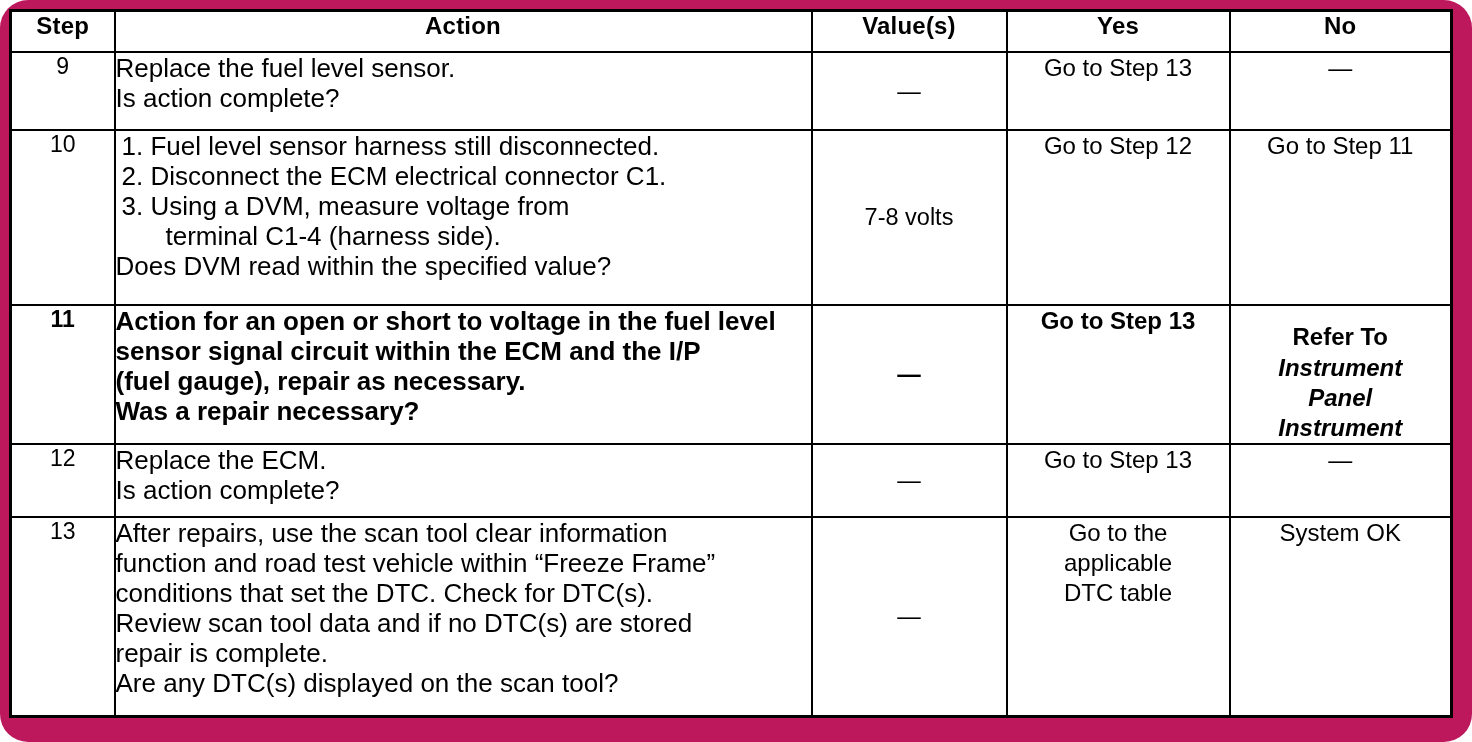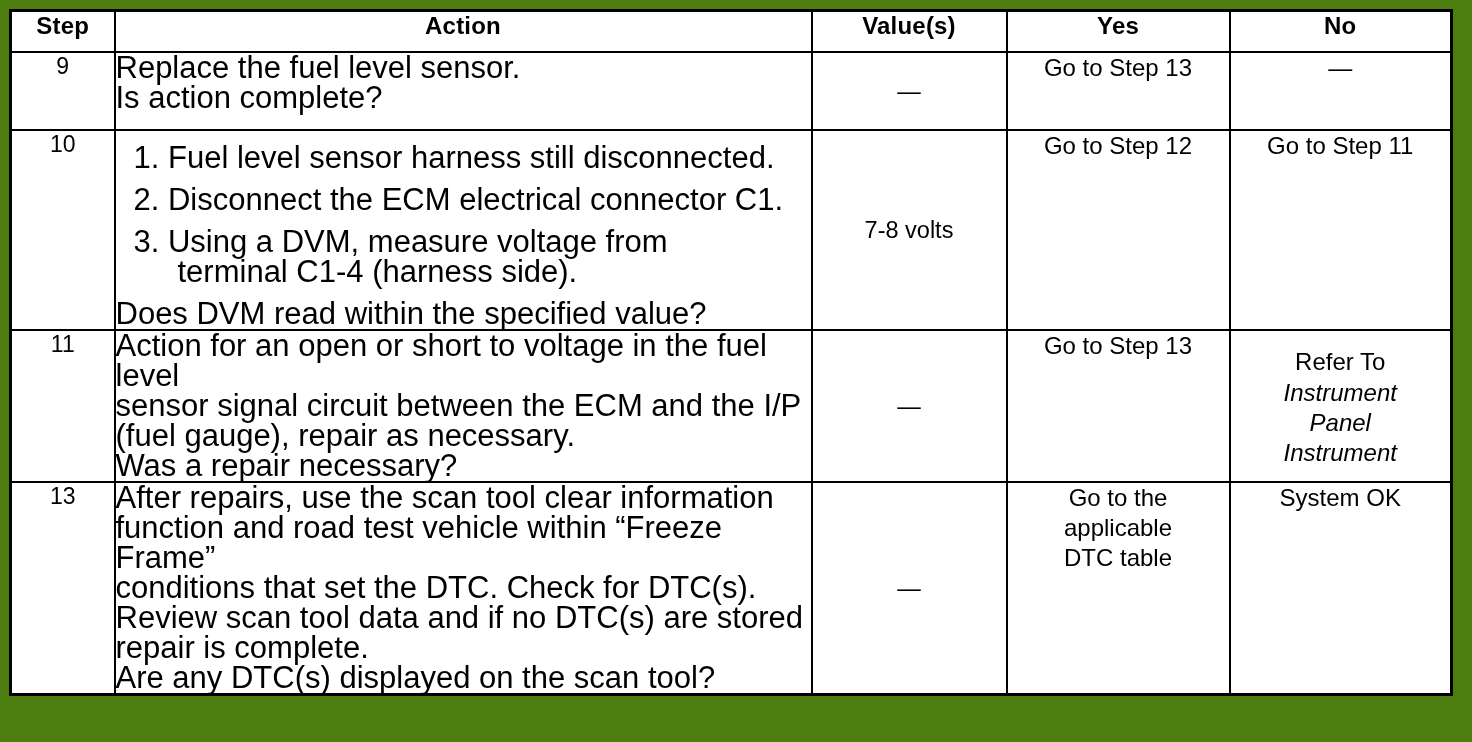--- a/index.html
+++ b/index.html
@@ -13,21 +13,22 @@
     height: 742px;
     overflow: hidden;
     font-family: "Liberation Sans", sans-serif;
     color: #000000;
   }
 
   #sheet {
     position: relative;
     width: 1472px;
     height: 742px;
-    background: #4d7c0f;
+    background: #be185d;
+    border-radius: 28px;
   }
 
   table.diag {
     position: absolute;
     left: 9px;
     top: 9px;
     width: 1441px;
     border-collapse: collapse;
     table-layout: fixed;
     background: #ffffff;
@@ -79,21 +80,21 @@
 
   
   td.step {
     text-align: center;
     vertical-align: middle;
     font-size: 23px;
   }
 
   td.action {
     vertical-align: top;
-    font-size: 31px;
+    font-size: 26px;
     line-height: 30px;
     padding: 7px 6px 6px 16px;
     text-align: left;
   }
 
   td.value {
     text-align: center;
     vertical-align: middle;
     font-size: 23.5px;
   }
@@ -118,21 +119,21 @@
 
   
   .numlist {
     margin: 0;
     padding: 0;
     list-style: none;
   }
   .numlist li {
     padding-left: 28px;
     text-indent: -22px;
-    margin: 12px;
+    margin: 0;
   }
   .numlist li .cont {
     display: block;
     text-indent: 0;
     padding-left: 22px;
   }
 
   .q-line { display: block; }
 
   .refer-block {
@@ -214,42 +215,58 @@
           <span class="dash">7-8 volts</span>
         </td>
         <td class="yes">
           <span class="stack-line">Go to Step 12</span>
         </td>
         <td class="no">
           <span class="stack-line">Go to Step 11</span>
         </td>
       </tr>
 
-      <tr style="height:102px;">
+      <tr style="height:102px;font-weight:bold;">
         <td class="step">11</td>
         <td class="action">
           <span class="q-line">Action for an open or short to voltage in the fuel level</span>
-          <span class="q-line">sensor signal circuit between the ECM and the I/P</span>
+          <span class="q-line">sensor signal circuit within the ECM and the I/P</span>
           <span class="q-line">(fuel gauge), repair as necessary.</span>
           <span class="q-line">Was a repair necessary?</span>
         </td>
         <td class="value mid-dash">
           <span class="dash">—</span>
         </td>
         <td class="yes">
           <span class="stack-line">Go to Step 13</span>
         </td>
         <td class="no" style="vertical-align:top;padding-top:16px;">
           <span class="refer-block">Refer To</span>
           <span class="refer-ital">Instrument</span>
           <span class="refer-ital">Panel</span>
           <span class="refer-ital">Instrument</span>
         </td>
       </tr>
 
+      <tr style="height:73px;">
+        <td class="step">12</td>
+        <td class="action">
+          <span class="q-line">Replace the ECM.</span>
+          <span class="q-line">Is action complete?</span>
+        </td>
+        <td class="value mid-dash">
+          <span class="dash">—</span>
+        </td>
+        <td class="yes">
+          <span class="stack-line">Go to Step 13</span>
+        </td>
+        <td class="no">
+          <span class="stack-line">—</span>
+        </td>
+      </tr>
 
       <tr style="height:199px;">
         <td class="step">13</td>
         <td class="action">
           <span class="q-line">After repairs, use the scan tool clear information</span>
           <span class="q-line">function and road test vehicle within “Freeze Frame”</span>
           <span class="q-line">conditions that set the DTC. Check for DTC(s).</span>
           <span class="q-line">Review scan tool data and if no DTC(s) are stored</span>
           <span class="q-line">repair is complete.</span>
           <span class="q-line">Are any DTC(s) displayed on the scan tool?</span>

